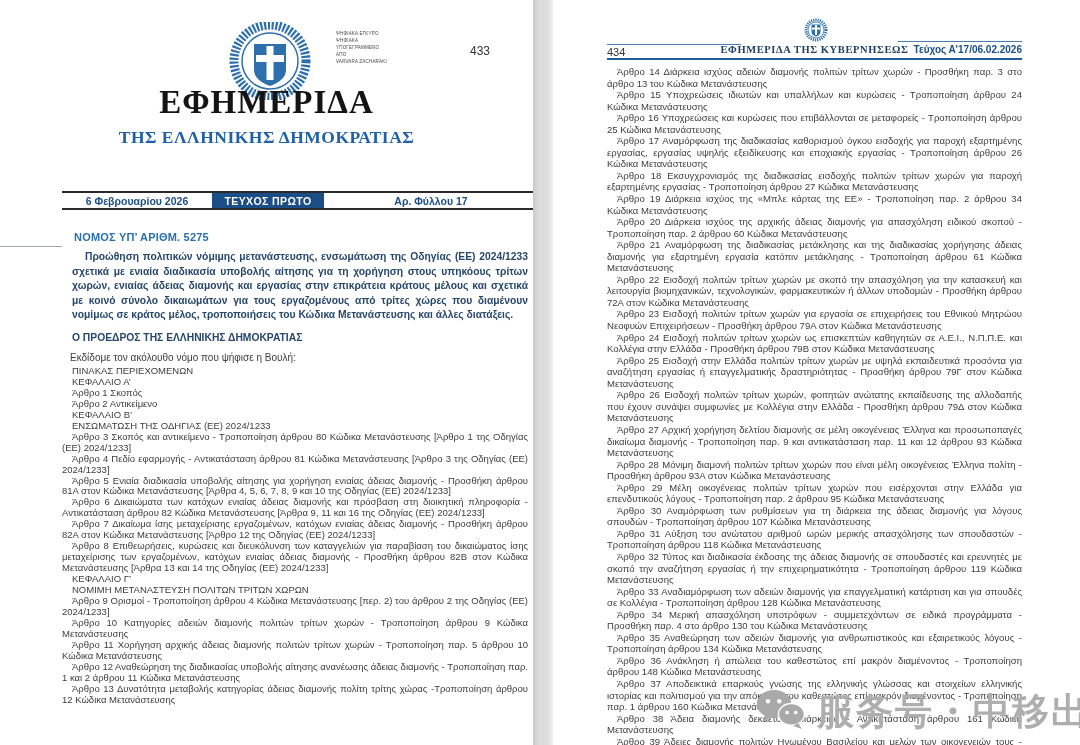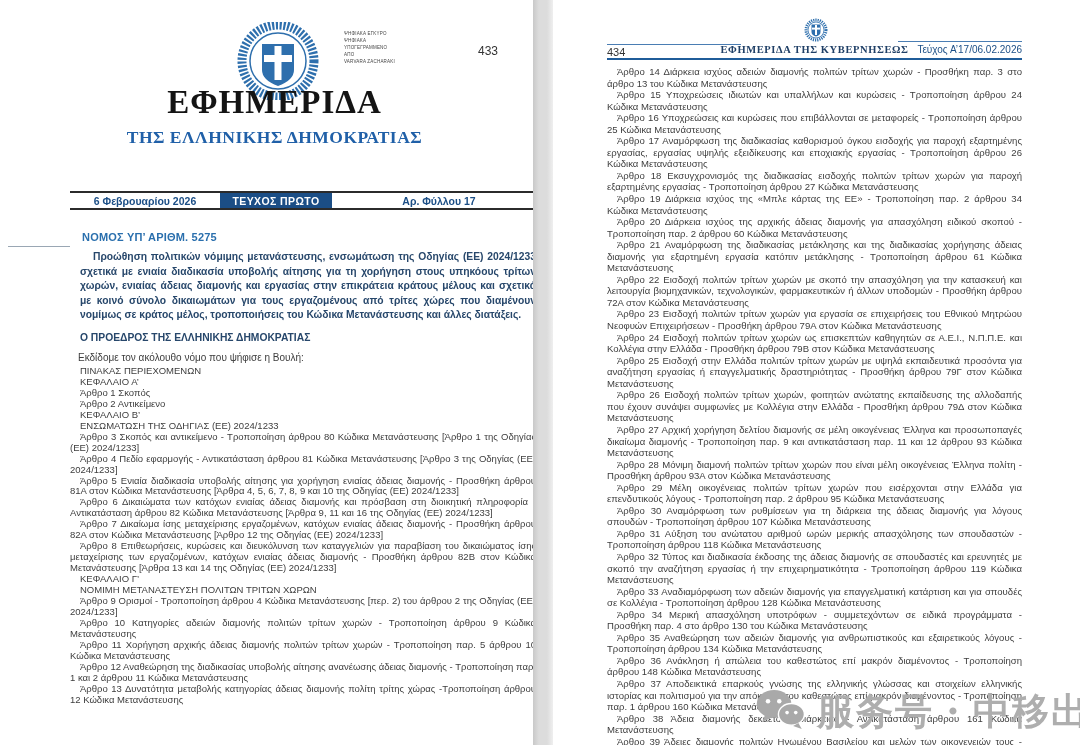--- a/index.html
+++ b/index.html
@@ -11,21 +11,21 @@
     --rule-dark:#2b2b2b;
     --hdr-line:#4a7db3;
     --watermark:#aeaeae;
     --gutter:#dcdcdc;
   }
   *{margin:0;padding:0;box-sizing:border-box;}
   html,body{width:1080px;height:745px;overflow:hidden;}
   body{font-family:"Liberation Sans",sans-serif;background:#fff;position:relative;}
 
   .page{position:absolute;top:0;height:745px;background:#fff;}
-  #left-page{left:8px;width:644px;}
+  #left-page{left:0;width:644px;}
   #gutter{position:absolute;left:533px;top:0;width:20px;height:745px;
           background:linear-gradient(to right,#c9c9c9 0,var(--gutter) 30%,var(--gutter) 70%,#efefef 100%);}
   #right-page{left:553px;width:527px;}
 
   
   .emblem-wrap{position:absolute;left:228px;top:22px;width:84px;height:78px;}
   .sig-block{position:absolute;left:336px;top:30px;width:120px;color:#444;}
   .sig-block p{font-size:4.5px;line-height:7px;letter-spacing:.2px;white-space:nowrap;}
   .pageno-left{position:absolute;left:430px;top:44px;width:60px;text-align:right;
                font-size:12px;color:#333;}
@@ -60,21 +60,21 @@
   
   .rp-header{position:absolute;left:54px;top:0;width:415px;height:60px;}
   .rp-emblem{position:absolute;left:197px;top:18px;width:24px;height:24px;}
   .rp-line-left{position:absolute;left:0;top:44px;width:134px;height:1px;background:var(--hdr-line);}
   .rp-line-right{position:absolute;right:0;top:41px;width:124px;height:1px;background:var(--hdr-line);}
   .rp-line-bottom{position:absolute;left:0;top:58px;width:415px;height:2px;background:#1f5c99;}
   .rp-pageno{position:absolute;left:0;top:46px;font-size:11px;color:#333;}
   .rp-title{position:absolute;left:0;top:44px;width:415px;text-align:center;
        font-family:"Liberation Serif",serif;font-weight:700;font-size:10.5px;
        color:#1f3f66;letter-spacing:.6px;}
-  .rp-issue{position:absolute;right:0;top:44px;font-size:10px;font-weight:400;color:var(--bar-navy);}
+  .rp-issue{position:absolute;right:0;top:44px;font-size:10px;font-weight:700;color:var(--bar-navy);}
 
   .body-right{position:absolute;left:54px;top:66px;width:415px;}
   .body-right .toc-line{font-size:9.55px;line-height:11.55px;}
 
   
   .watermark{position:absolute;left:755px;top:686px;width:320px;height:52px;
        display:flex;align-items:center;gap:10px;color:var(--watermark);}
   .watermark .wm-text{font-size:37px;font-weight:700;letter-spacing:2px;white-space:nowrap;
        font-family:"DejaVu Sans",sans-serif;}
 </style>

